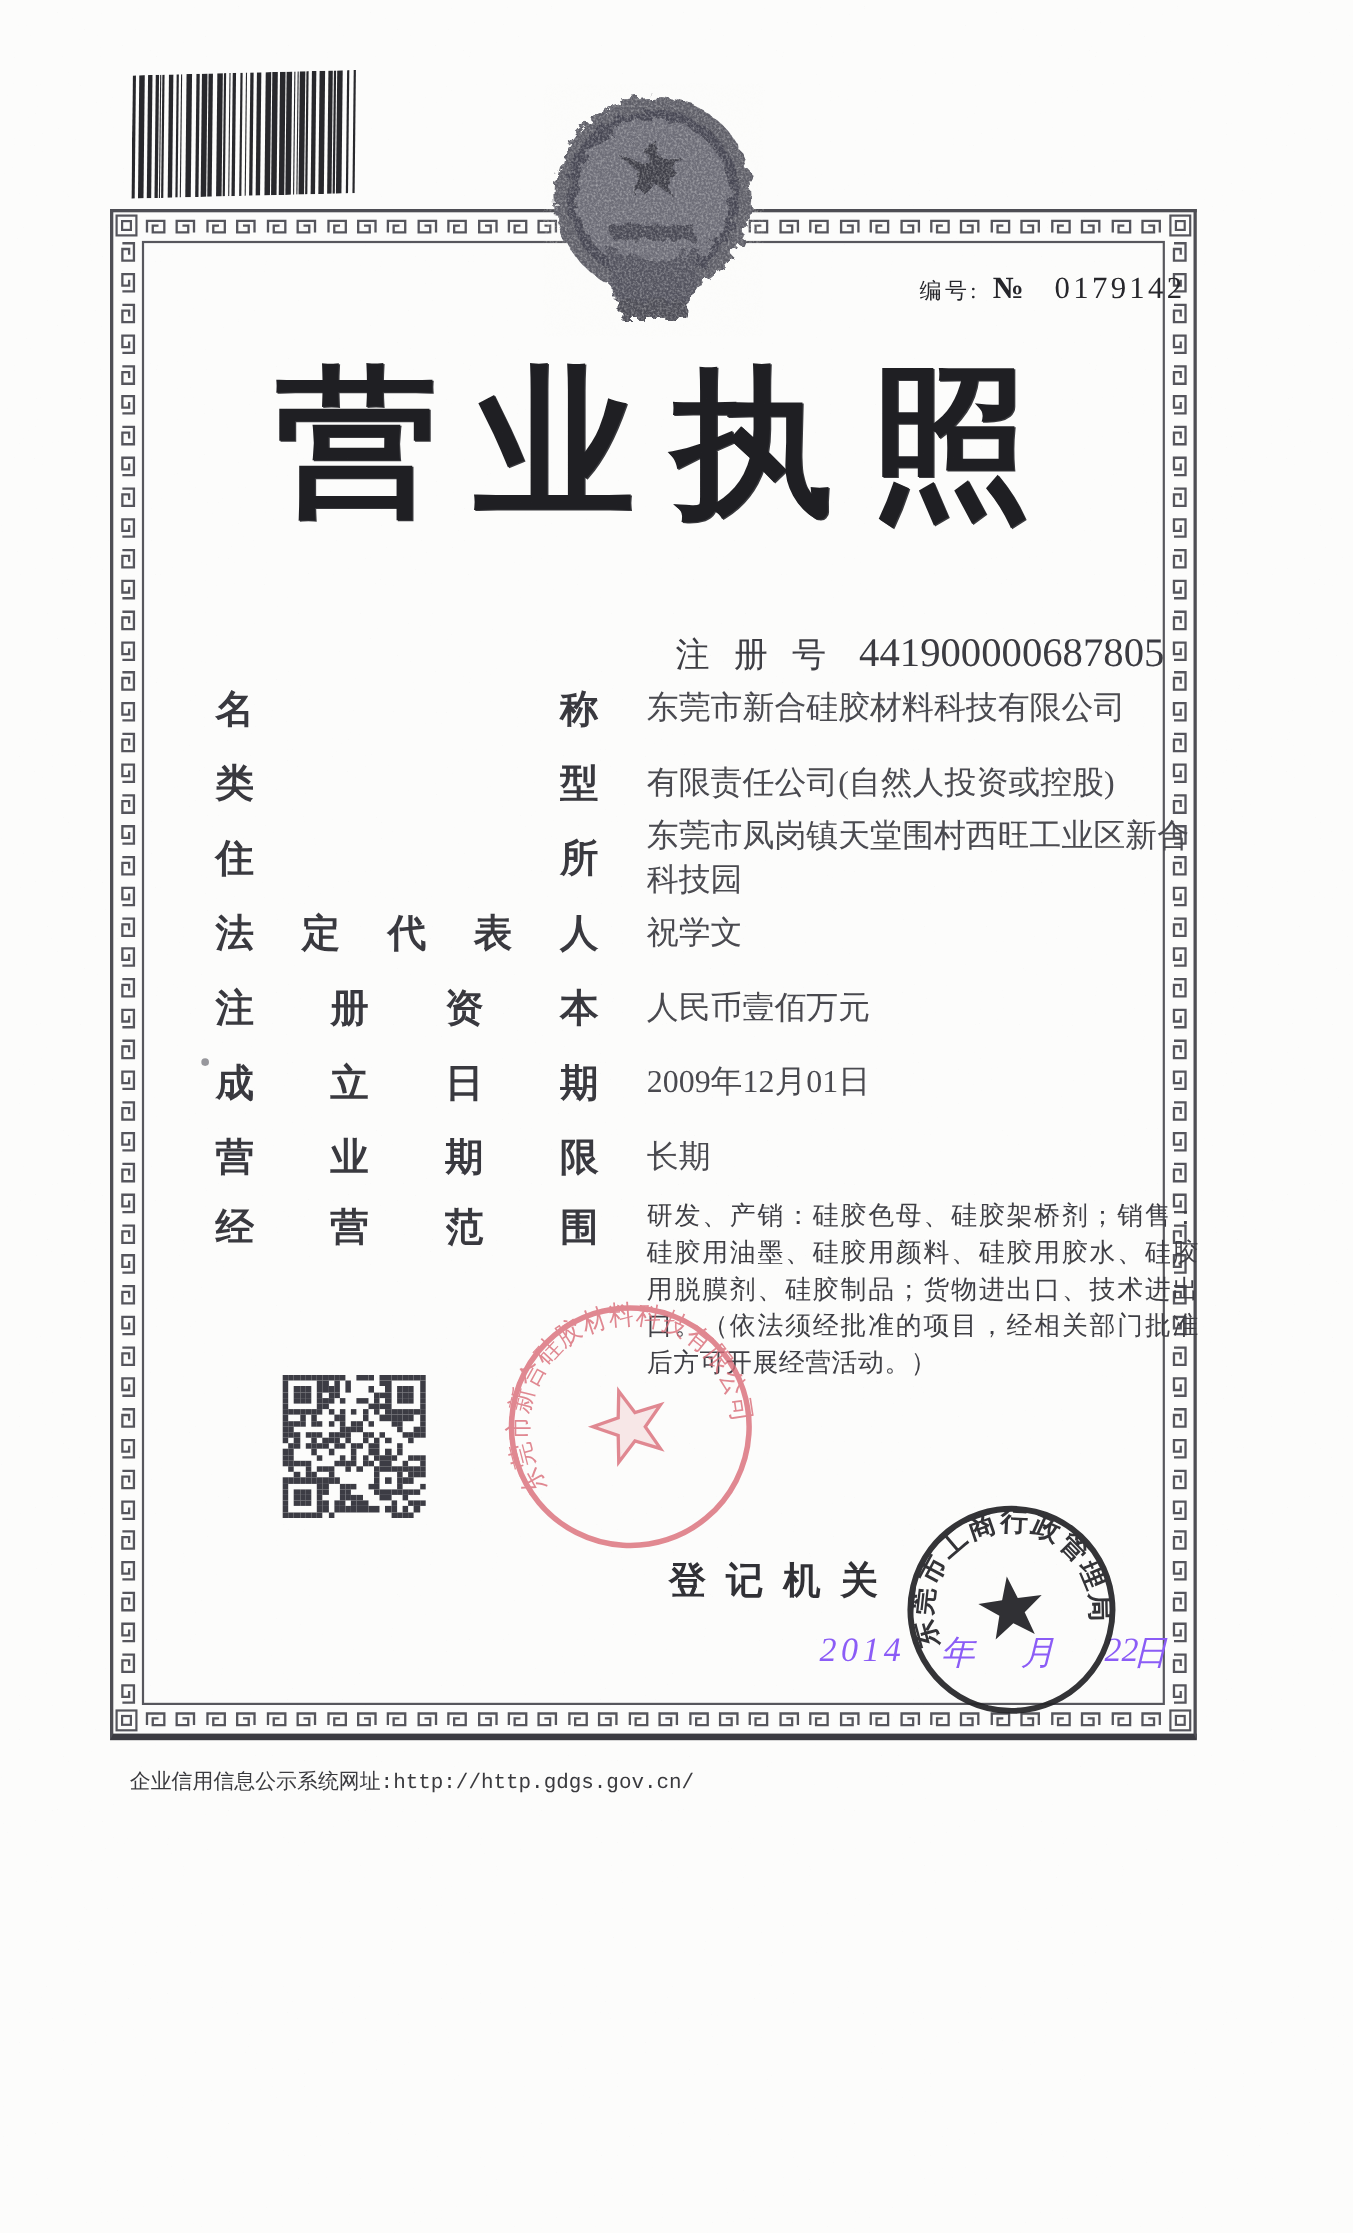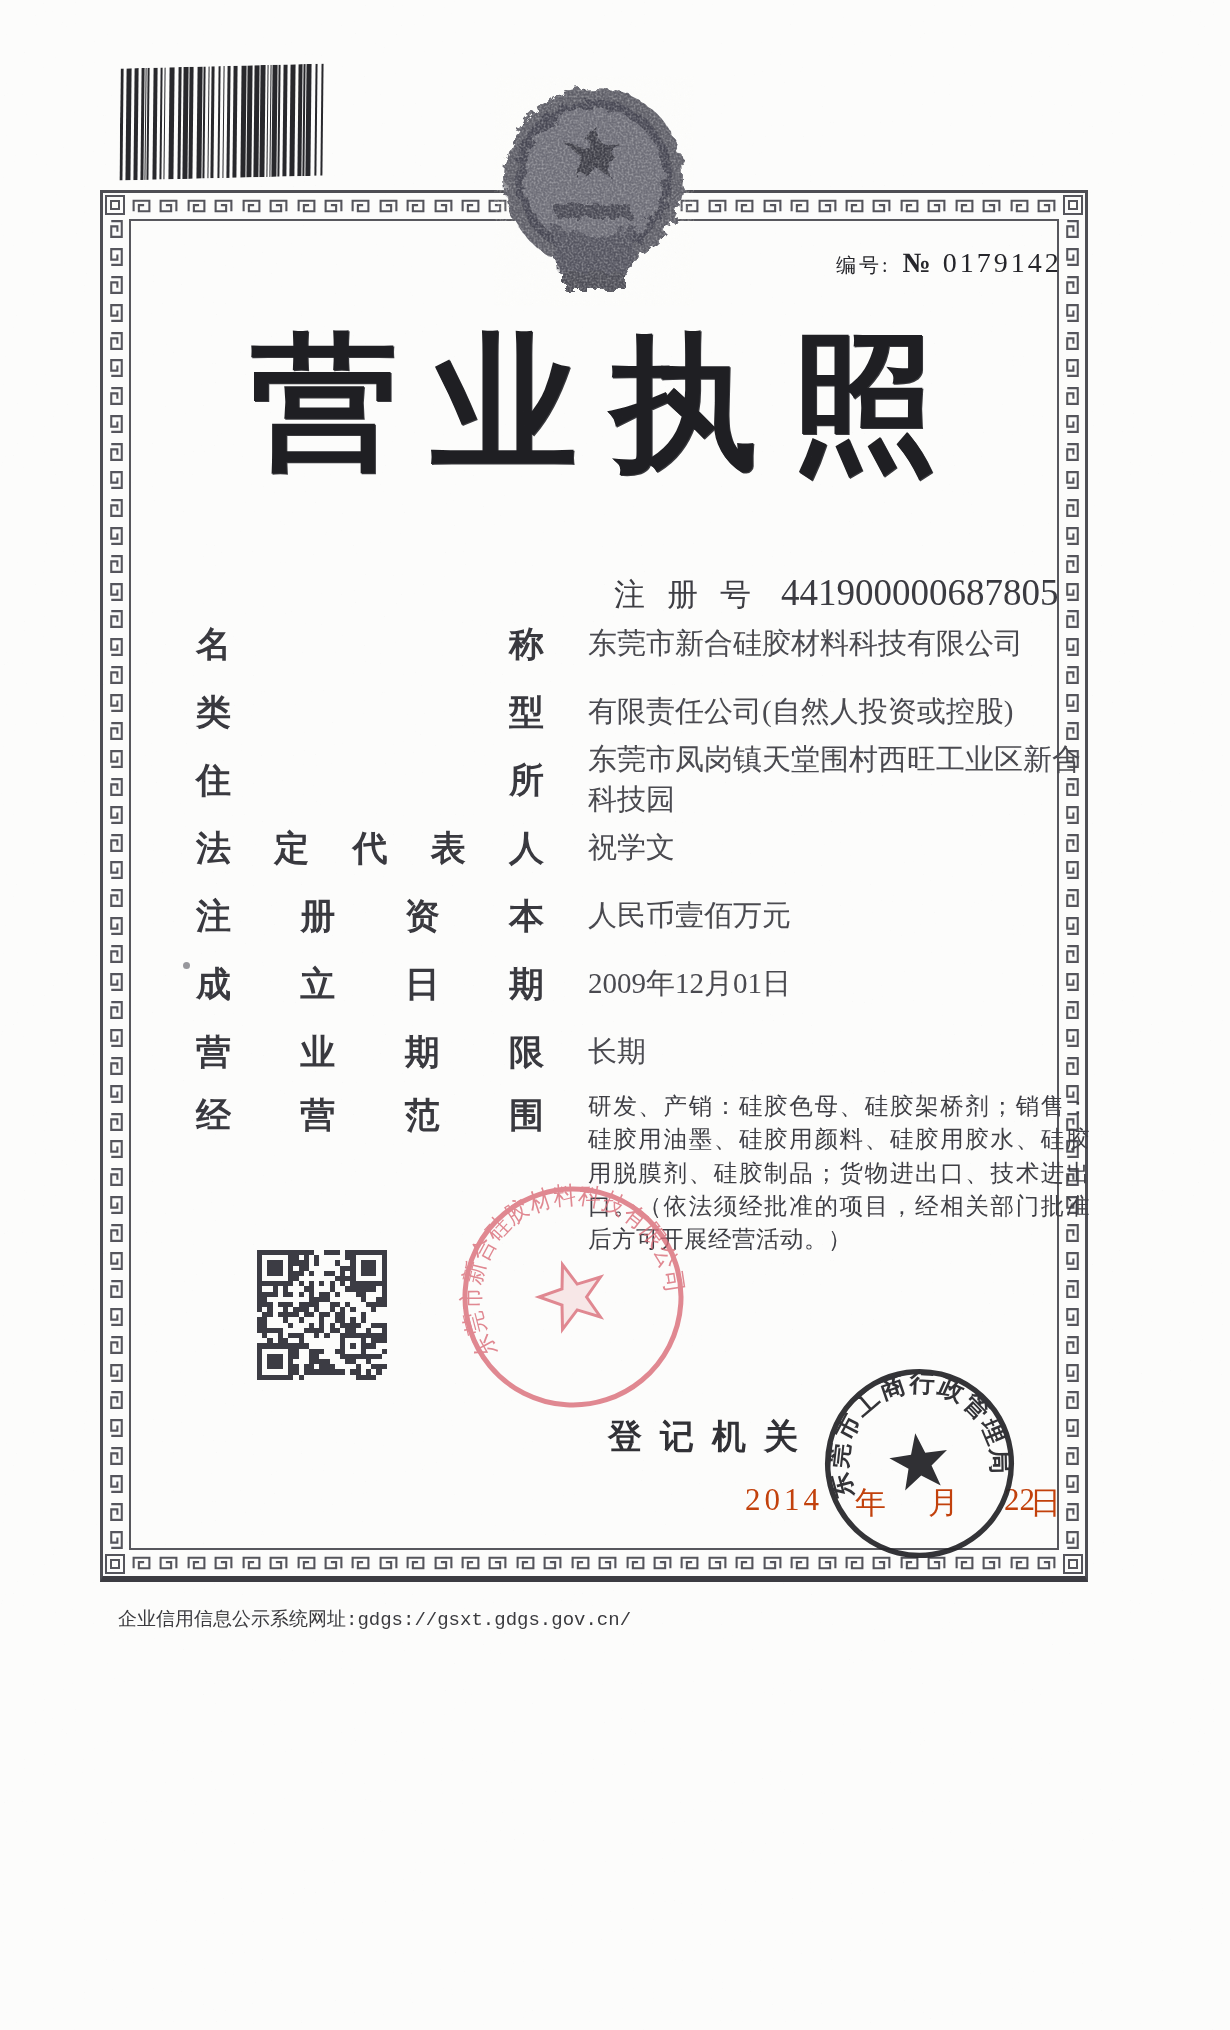--- a/index.html
+++ b/index.html
@@ -22,21 +22,21 @@
   .band-left{left:2px;top:28px;bottom:28px;width:22px;flex-direction:column;}
   .band-right{right:2px;top:28px;bottom:28px;width:22px;flex-direction:column;}
   .corner{position:absolute;width:16px;height:16px;border:2px solid #55555c;}
   .corner span{position:absolute;inset:3px;border:2px solid #55555c;display:block;}
   .c-tl{top:2px;left:2px}.c-tr{top:2px;right:2px}.c-bl{bottom:2px;left:2px}.c-br{bottom:2px;right:2px}
   
   .serial{position:absolute;left:836px;top:247px;display:flex;align-items:baseline;gap:12px;
           font-family:"Liberation Serif",serif;color:#26262b;z-index:2;}
   .serial-label{font-size:20px;letter-spacing:3px;}
   .serial-sym{font-size:28px;font-weight:bold;}
-  .serial-num{font-size:28px;letter-spacing:3px;}
+  .serial-num{font-size:28px;letter-spacing:3px;margin-left:16px;}
   
   .title-row{position:absolute;left:100px;top:330px;width:988px;display:flex;
              justify-content:center;gap:34px;z-index:2;}
   .title-row span{font-size:146px;line-height:1;font-weight:bold;color:#1f1f23;
                   font-family:"Liberation Sans",sans-serif;text-shadow:1px 1px 0 #3a3a3e;}
   
   .regno-row{position:absolute;left:614px;top:534px;display:flex;align-items:baseline;z-index:2;}
   .regno-label{font-size:31px;letter-spacing:22px;color:#3e3e44;font-family:"Liberation Serif",serif;margin-top:40px;}
   .regno-value{font-size:37px;color:#3b3b41;margin-left:8px;font-family:"Liberation Serif",serif;}
   
@@ -56,21 +56,21 @@
       grid-template-columns:repeat(25,5.2px);grid-auto-rows:5.2px;z-index:2;}
   .qr i{display:block;}
   .qr i.d{background:#3c3c44;}
   
   .seal-red{position:absolute;left:448px;top:1172px;transform:rotate(-18deg);z-index:6;}
   .seal-black{position:absolute;left:812px;top:1356px;transform:rotate(-8deg);z-index:6;}
   
   .registrar{position:absolute;left:608px;top:1414px;font-size:34px;font-weight:600;
              letter-spacing:18px;color:#313136;font-family:"Liberation Serif",serif;z-index:2;}
   .date-row{position:absolute;left:0;top:1482px;width:1034px;height:40px;z-index:4;
-            font-family:"Liberation Serif",serif;color:#c2410c;font-size:31px;}
+            font-family:"Liberation Serif",serif;color:#8b5cf6;font-size:31px;font-style:italic;}
   .date-row span{position:absolute;}
   .d-year{left:745px;letter-spacing:4px;}
   .d-yunit{left:855px;}
   .d-munit{left:928px;}
   .d-day{left:1004px;}
   .d-dunit{left:1030px;}
   
   .footer-left{position:absolute;left:118px;top:1606px;font-size:19px;color:#3a3a3e;
                font-family:"Liberation Mono",monospace;z-index:2;}
   .footer-right{position:absolute;right:144px;top:1600px;font-size:24px;font-weight:600;
@@ -1408,21 +1408,21 @@
     <g opacity="0.92">
       <circle r="94" fill="none" stroke="#232327" stroke-width="5.5"></circle>
       <path d="M0,-34 L7.99,-11 L32.34,-10.5 L12.93,4.2 L19.98,27.5 L0,13.6 L-19.98,27.5 L-12.93,4.2 L-32.34,-10.5 L-7.99,-11 Z" transform="scale(0.92)" fill="#1f1f23"></path>
       <path id="blackArc" d="M -70.4 22.9 A 74 74 0 1 1 70.4 22.9" fill="none"></path>
       <text font-size="25" fill="#222226" letter-spacing="2" font-weight="bold">
         <textPath href="#blackArc" textLength="278" lengthAdjust="spacingAndGlyphs">东莞市工商行政管理局</textPath>
       </text>
     </g>
   </svg>
 
-  <div class="footer-left">企业信用信息公示系统网址:gdgs://gsxt.gdgs.gov.cn/</div>
+  <div class="footer-left">企业信用信息公示系统网址:http://http.gdgs.gov.cn/</div>
 
   <svg class="noise" width="1230" height="2030">
     <filter id="pageNoise">
       <feTurbulence type="fractalNoise" baseFrequency="0.9" numOctaves="2" seed="11" stitchTiles="stitch"></feTurbulence>
       <feColorMatrix type="matrix" values="0 0 0 0 0.2  0 0 0 0 0.2  0 0 0 0 0.22  0 0 0 0.55 -0.44"></feColorMatrix>
     </filter>
     <rect width="1230" height="2030" filter="url(#pageNoise)"></rect>
   </svg>
 </div>
 

